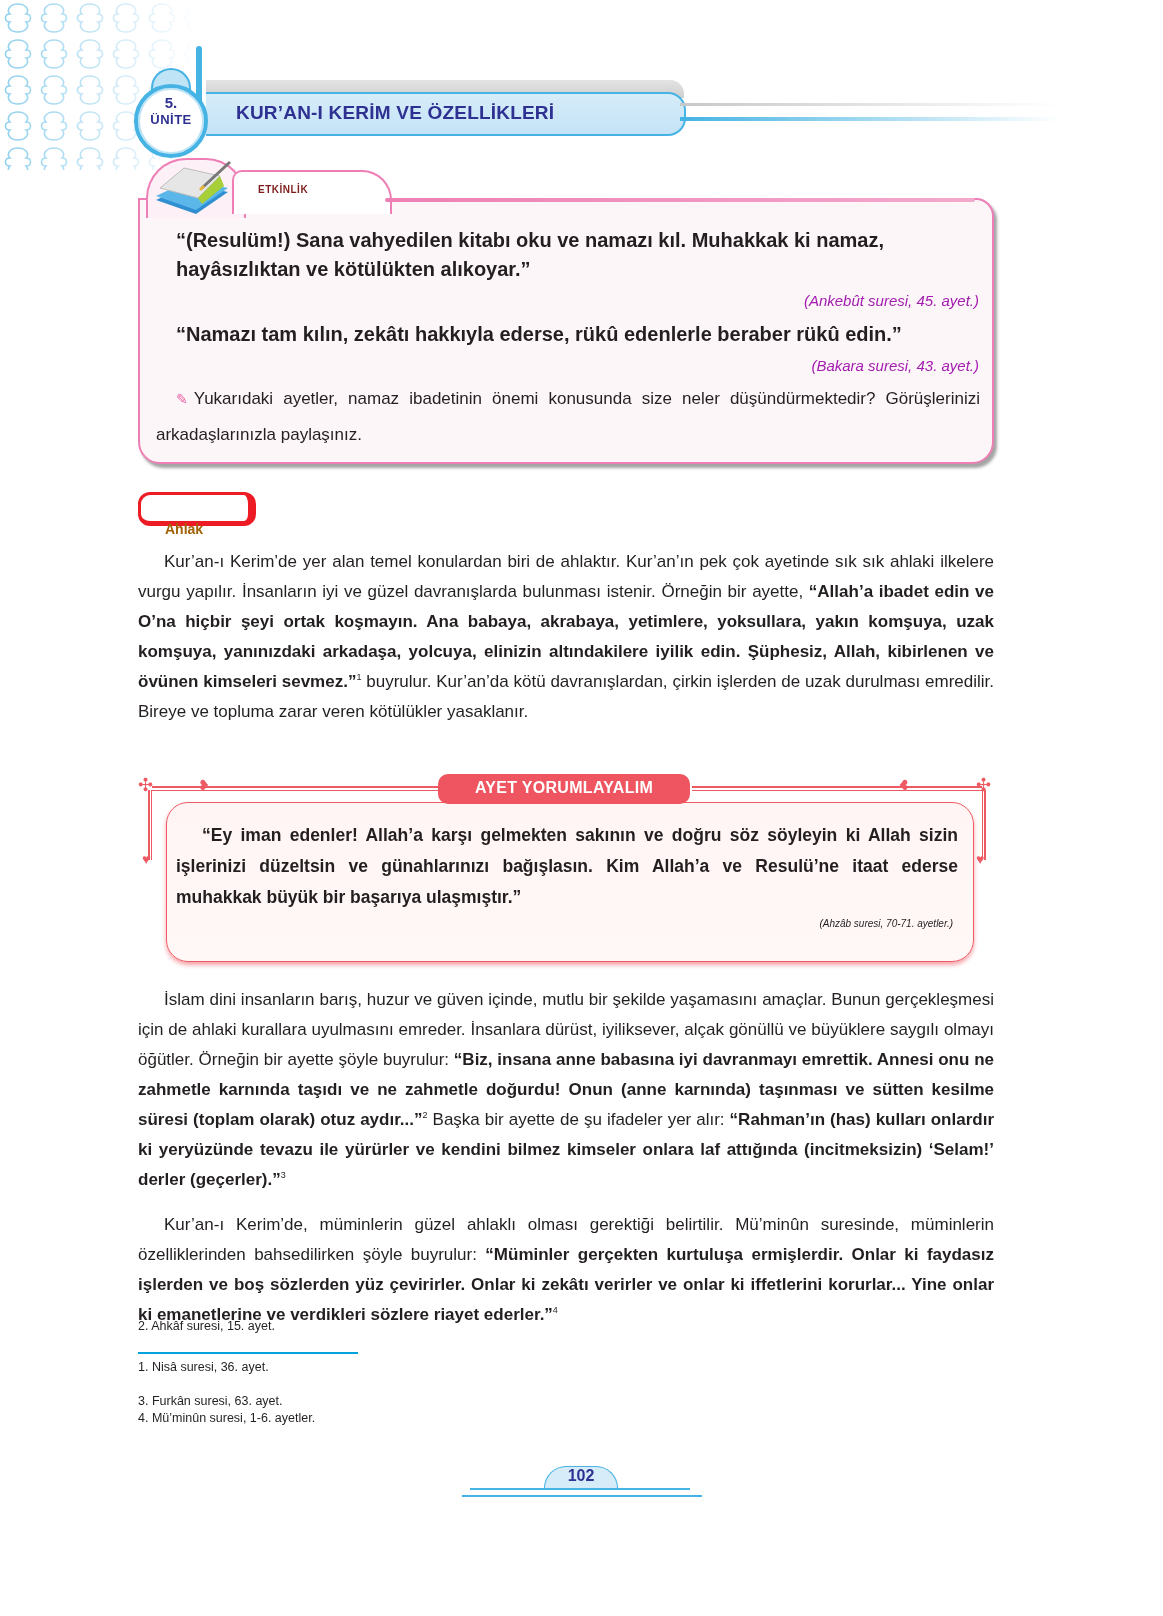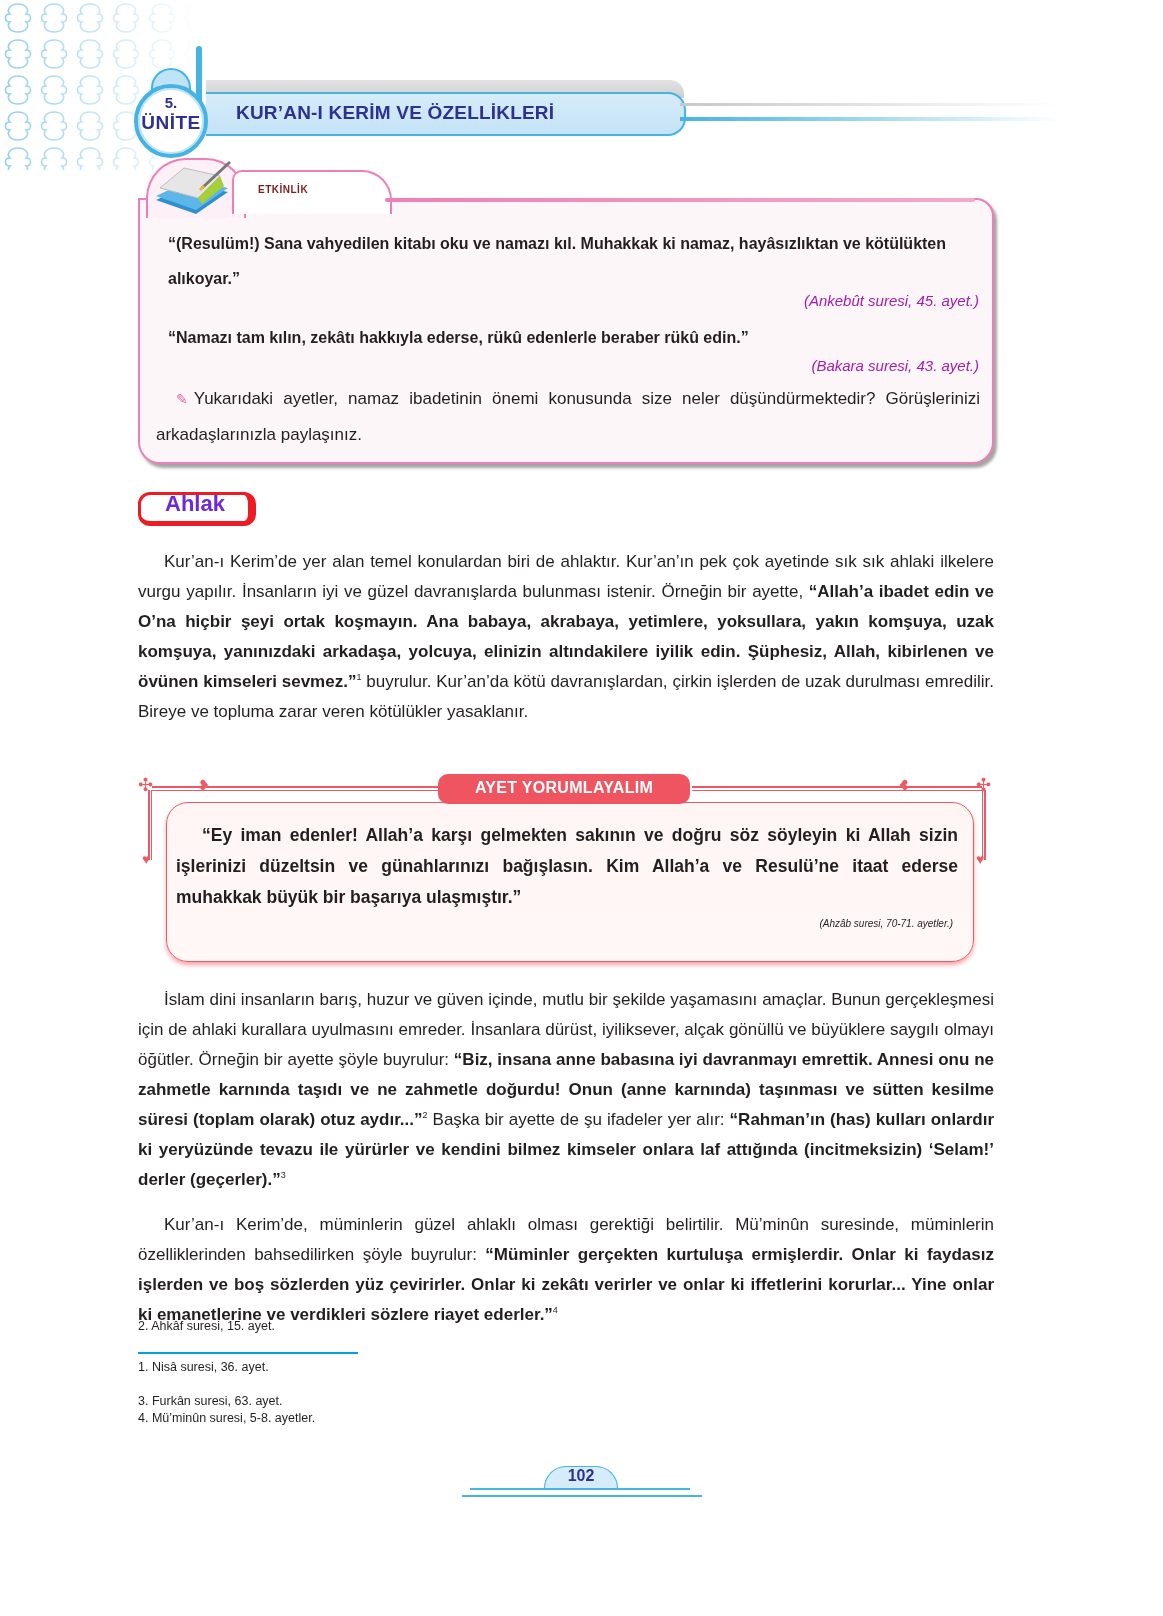--- a/index.html
+++ b/index.html
@@ -7,21 +7,21 @@
   body { position: relative; font-family: "Liberation Sans", sans-serif; color: #231f20; }
 
   
   .ornament { position: absolute; left: 0; top: 0; width: 200px; height: 170px; }
 
   
   .unit-badge { position: absolute; left: 134px; top: 66px; width: 78px; height: 92px; }
   .unit-circle { position: absolute; left: 0; top: 18px; width: 74px; height: 74px; border-radius: 50%;
     border: 4px solid #45b3e3; background: #fff; box-shadow: 0 0 0 2px #bfe4f6 inset; }
   .unit-num { position: absolute; left: 0; width: 74px; top: 28px; text-align: center; font-weight: bold; font-size: 15px; color: #2e3192; }
-  .unit-label { position: absolute; left: 0; width: 74px; top: 46px; text-align: center; font-weight: bold; font-size: 19px; color: #2e3192; letter-spacing: 0.5px; }
+  .unit-label { position: absolute; left: 0; width: 74px; top: 46px; text-align: center; font-weight: bold; font-size: 13px; color: #2e3192; letter-spacing: 0.5px; }
   .dome { position: absolute; left: 17px; top: 2px; width: 40px; height: 22px; border-radius: 20px 20px 0 0; background: #bfe4f6; border: 2px solid #45b3e3; border-bottom: none; }
   .minaret { position: absolute; left: 62px; top: -20px; width: 6px; height: 56px; background: #45b3e3; border-radius: 3px 3px 0 0; }
 
   .title-bar { position: absolute; left: 206px; top: 92px; width: 480px; height: 44px;
     background: linear-gradient(#d6ecf9, #c4e3f6); border: 2px solid #45b3e3; border-left: none; border-radius: 0 18px 18px 0; }
   .title-shadow { position: absolute; left: 206px; top: 80px; width: 478px; height: 18px; background: linear-gradient(#e3e3e3, #cfcfcf); border-radius: 0 14px 0 0; }
   .title-text { position: absolute; left: 236px; top: 102px; font-weight: bold; font-size: 19px; color: #2e3192; letter-spacing: 0.2px; }
   .title-line-grey { position: absolute; left: 680px; top: 103px; width: 380px; height: 3px; background: linear-gradient(90deg, #c8c8c8, rgba(255,255,255,0)); }
   .title-line-blue { position: absolute; left: 680px; top: 117px; width: 380px; height: 4px; background: linear-gradient(90deg, #45b3e3, rgba(255,255,255,0)); }
 
@@ -29,29 +29,29 @@
   .etk-tab { position: absolute; left: 146px; top: 158px; width: 100px; height: 60px; border-radius: 40px 40px 0 0;
     border: 2px solid #ee7fb6; border-bottom: none; background: #fdf0f6; }
   .etk-label-tab { position: absolute; left: 232px; top: 170px; width: 160px; height: 44px; border: 2px solid #ee7fb6; border-bottom: none; border-radius: 10px 30px 0 0; background: #fff; }
   .etk-label { position: absolute; left: 258px; top: 184px; font-weight: bold; font-size: 10px; color: #7f1d1d; letter-spacing: 0.5px; }
   .book-icon { position: absolute; left: 150px; top: 158px; width: 84px; height: 60px; }
   .etk-box { position: absolute; left: 138px; top: 198px; width: 856px; height: 266px;
     background: #fdf6f9; border: 2px solid #ee7fb6; border-radius: 0 18px 22px 22px;
     box-shadow: 3px 4px 3px rgba(90,90,90,0.55); }
   .etk-topline { position: absolute; left: 385px; top: 198px; width: 590px; height: 4px; background: linear-gradient(90deg, #ee7fb6, #f3a9cc); border-radius: 2px; }
 
-  .etk-quote { position: absolute; left: 168px; width: 810px; font-weight: bold; font-size: 16px; line-height: 35px; color: #231f20; }
+  .etk-quote { position: absolute; left: 176px; width: 810px; font-weight: bold; font-size: 20px; line-height: 29px; color: #231f20; }
   .etk-src { position: absolute; right: 184px; font-style: italic; font-size: 15px; color: #a21caf; }
   .etk-q { position: absolute; left: 156px; width: 824px; font-size: 17px; line-height: 35px; text-align: justify; }
   .pencil-icon { color: #e85aa0; font-size: 14px; margin-right: 6px; }
 
   
   .ahlak-tag { position: absolute; left: 138px; top: 492px; width: 118px; height: 34px; border-radius: 12px;
     border: 3px solid #ed1c24; border-right-width: 8px; border-bottom-width: 5px; background: #fff; }
-  .ahlak-label { position: absolute; left: 165px; top: 491px; font-weight: bold; font-size: 22px; color: #6d28d9; }
+  .ahlak-label { position: absolute; left: 165px; top: 521px; font-weight: bold; font-size: 14px; color: #a16207; }
 
   .para { position: absolute; left: 138px; width: 856px; font-size: 17px; line-height: 30px; text-align: justify; }
   .para .indent { display: inline-block; width: 26px; }
   .para b { font-weight: bold; }
   sup { font-size: 9px; vertical-align: super; line-height: 0; }
 
   
   .frame-left { position: absolute; left: 148px; top: 790px; width: 4px; height: 70px; border-left: 2px solid #ee5a63; border-right: 1px solid #ee5a63; }
   .frame-right { position: absolute; left: 982px; top: 790px; width: 4px; height: 70px; border-left: 1px solid #ee5a63; border-right: 2px solid #ee5a63; }
   .frame-top-left { position: absolute; left: 152px; top: 786px; width: 290px; height: 5px; border-top: 2px solid #ee5a63; border-bottom: 1px solid #ee5a63; }
@@ -147,18 +147,18 @@
 <div class="ayet-src">(Ahzâb suresi, 70-71. ayetler.)</div>
 
 <div class="para" style="top:985px;"><span class="indent"></span><span>İslam dini insanların barış, huzur ve güven içinde, mutlu bir şekilde yaşamasını amaçlar. Bunun gerçekleşmesi için de ahlaki kurallara uyulmasını emreder. İnsanlara dürüst, iyiliksever, alçak gönüllü ve büyüklere saygılı olmayı öğütler. Örneğin bir ayette şöyle buyrulur: </span><b>“Biz, insana anne babasına iyi davranmayı emrettik. Annesi onu ne zahmetle karnında taşıdı ve ne zahmetle doğurdu! Onun (anne karnında) taşınması ve sütten kesilme süresi (toplam olarak) otuz aydır...”</b><sup>2</sup><span> Başka bir ayette de şu ifadeler yer alır: </span><b>“Rahman’ın (has) kulları onlardır ki yeryüzünde tevazu ile yürürler ve kendini bilmez kimseler onlara laf attığında (incitmeksizin) ‘Selam!’ derler (geçerler).”</b><sup>3</sup></div>
 
 <div class="para" style="top:1210px;"><span class="indent"></span><span>Kur’an-ı Kerim’de, müminlerin güzel ahlaklı olması gerektiği belirtilir. Mü’minûn suresinde, müminlerin özelliklerinden bahsedilirken şöyle buyrulur: </span><b>“Müminler gerçekten kurtuluşa ermişlerdir. Onlar ki faydasız işlerden ve boş sözlerden yüz çevirirler. Onlar ki zekâtı verirler ve onlar ki iffetlerini korurlar... Yine onlar ki emanetlerine ve verdikleri sözlere riayet ederler.”</b><sup>4</sup></div>
 
 <div class="fn-rule"></div>
 <div class="fn" style="top:1359px;text-align:center;">1. Nisâ suresi, 36. ayet.</div>
 <div class="fn" style="top:1318px;">2. Ahkâf suresi, 15. ayet.</div>
 <div class="fn" style="top:1393px;text-align:center;">3. Furkân suresi, 63. ayet.</div>
-<div class="fn" style="top:1410px;">4. Mü’minûn suresi, 5-8. ayetler.</div>
+<div class="fn" style="top:1410px;">4. Mü’minûn suresi, 1-6. ayetler.</div>
 
 <div class="pg-dome"></div>
 <div class="pg-num">102</div>
 <div class="pg-line1"></div>
 <div class="pg-line2"></div>
 
 </body></html>

